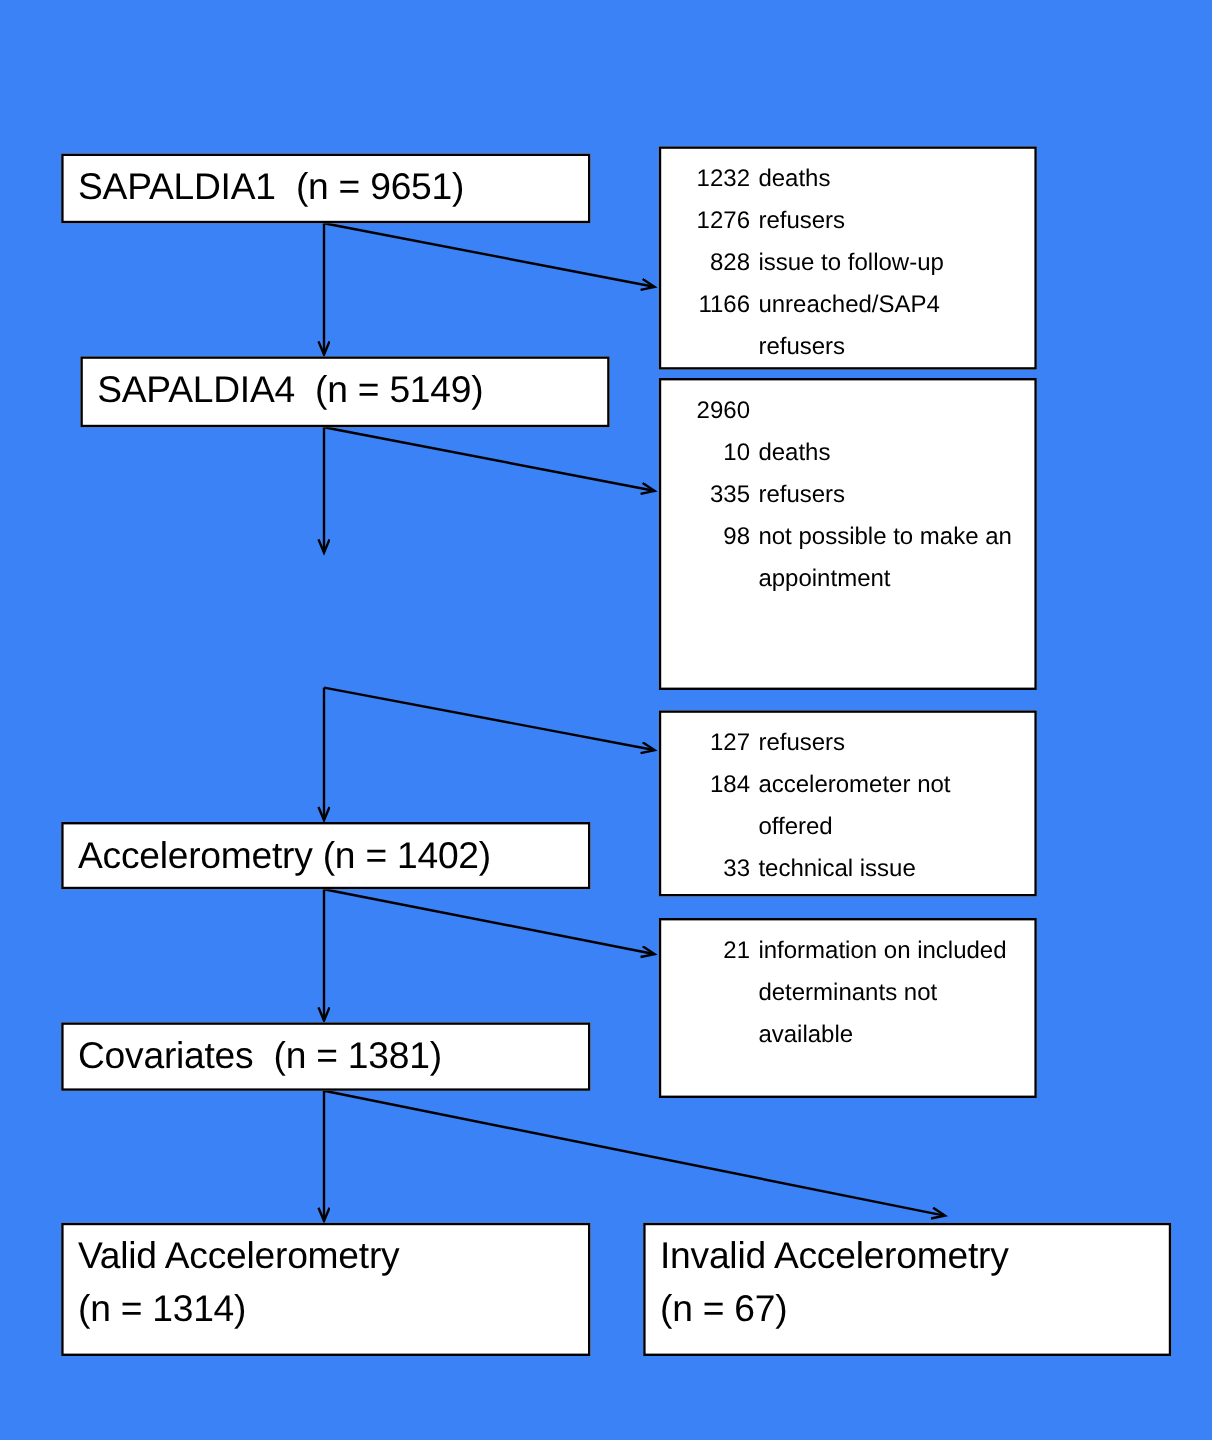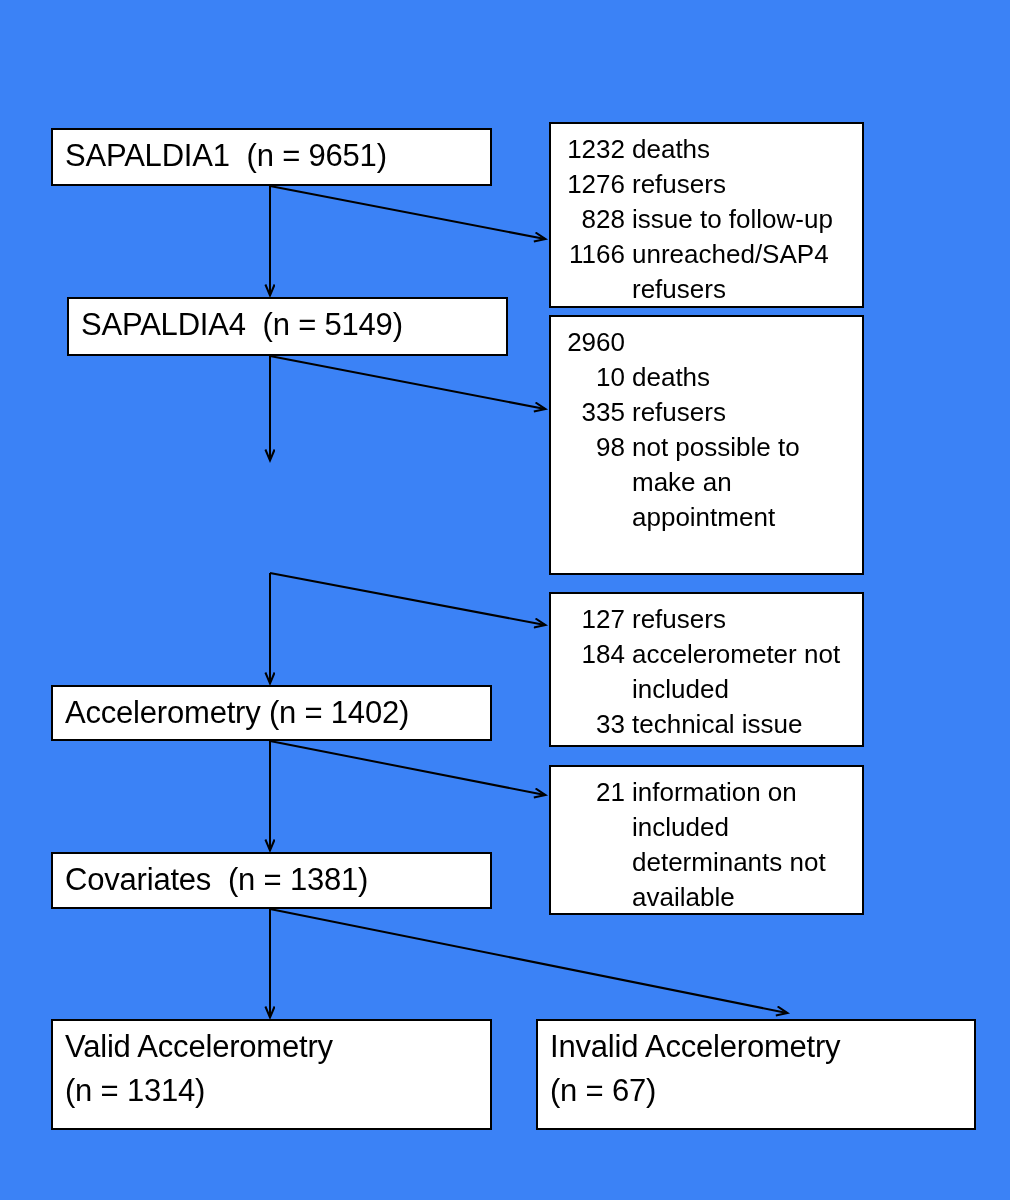--- a/index.html
+++ b/index.html
@@ -27,21 +27,21 @@
   .main-box {
     font-size: 31px;
     line-height: 44px;
     padding: 4px 0 0 12px;
     letter-spacing: -0.2px;
   }
   .main-box .line {
     white-space: pre;
   }
   .excl-box {
-    font-size: 26px;
+    font-size: 20px;
     line-height: 35px;
     padding: 8px 10px 8px 8px;
   }
   .excl-row {
     display: flex;
     align-items: flex-start;
   }
   .excl-num {
     flex: 0 0 66px;
     text-align: right;
@@ -150,21 +150,21 @@
     </div>
   </div>
 
   <div class="box excl-box" style="left:549px; top:592px; width:315px; height:155px;">
     <div class="excl-row">
       <span class="excl-num">127</span>
       <span class="excl-txt">refusers</span>
     </div>
     <div class="excl-row">
       <span class="excl-num">184</span>
-      <span class="excl-txt">accelerometer not included</span>
+      <span class="excl-txt">accelerometer not offered</span>
     </div>
     <div class="excl-row">
       <span class="excl-num">33</span>
       <span class="excl-txt">technical issue</span>
     </div>
   </div>
 
   <div class="box excl-box" style="left:549px; top:765px; width:315px; height:150px;">
     <div class="excl-row">
       <span class="excl-num">21</span>

